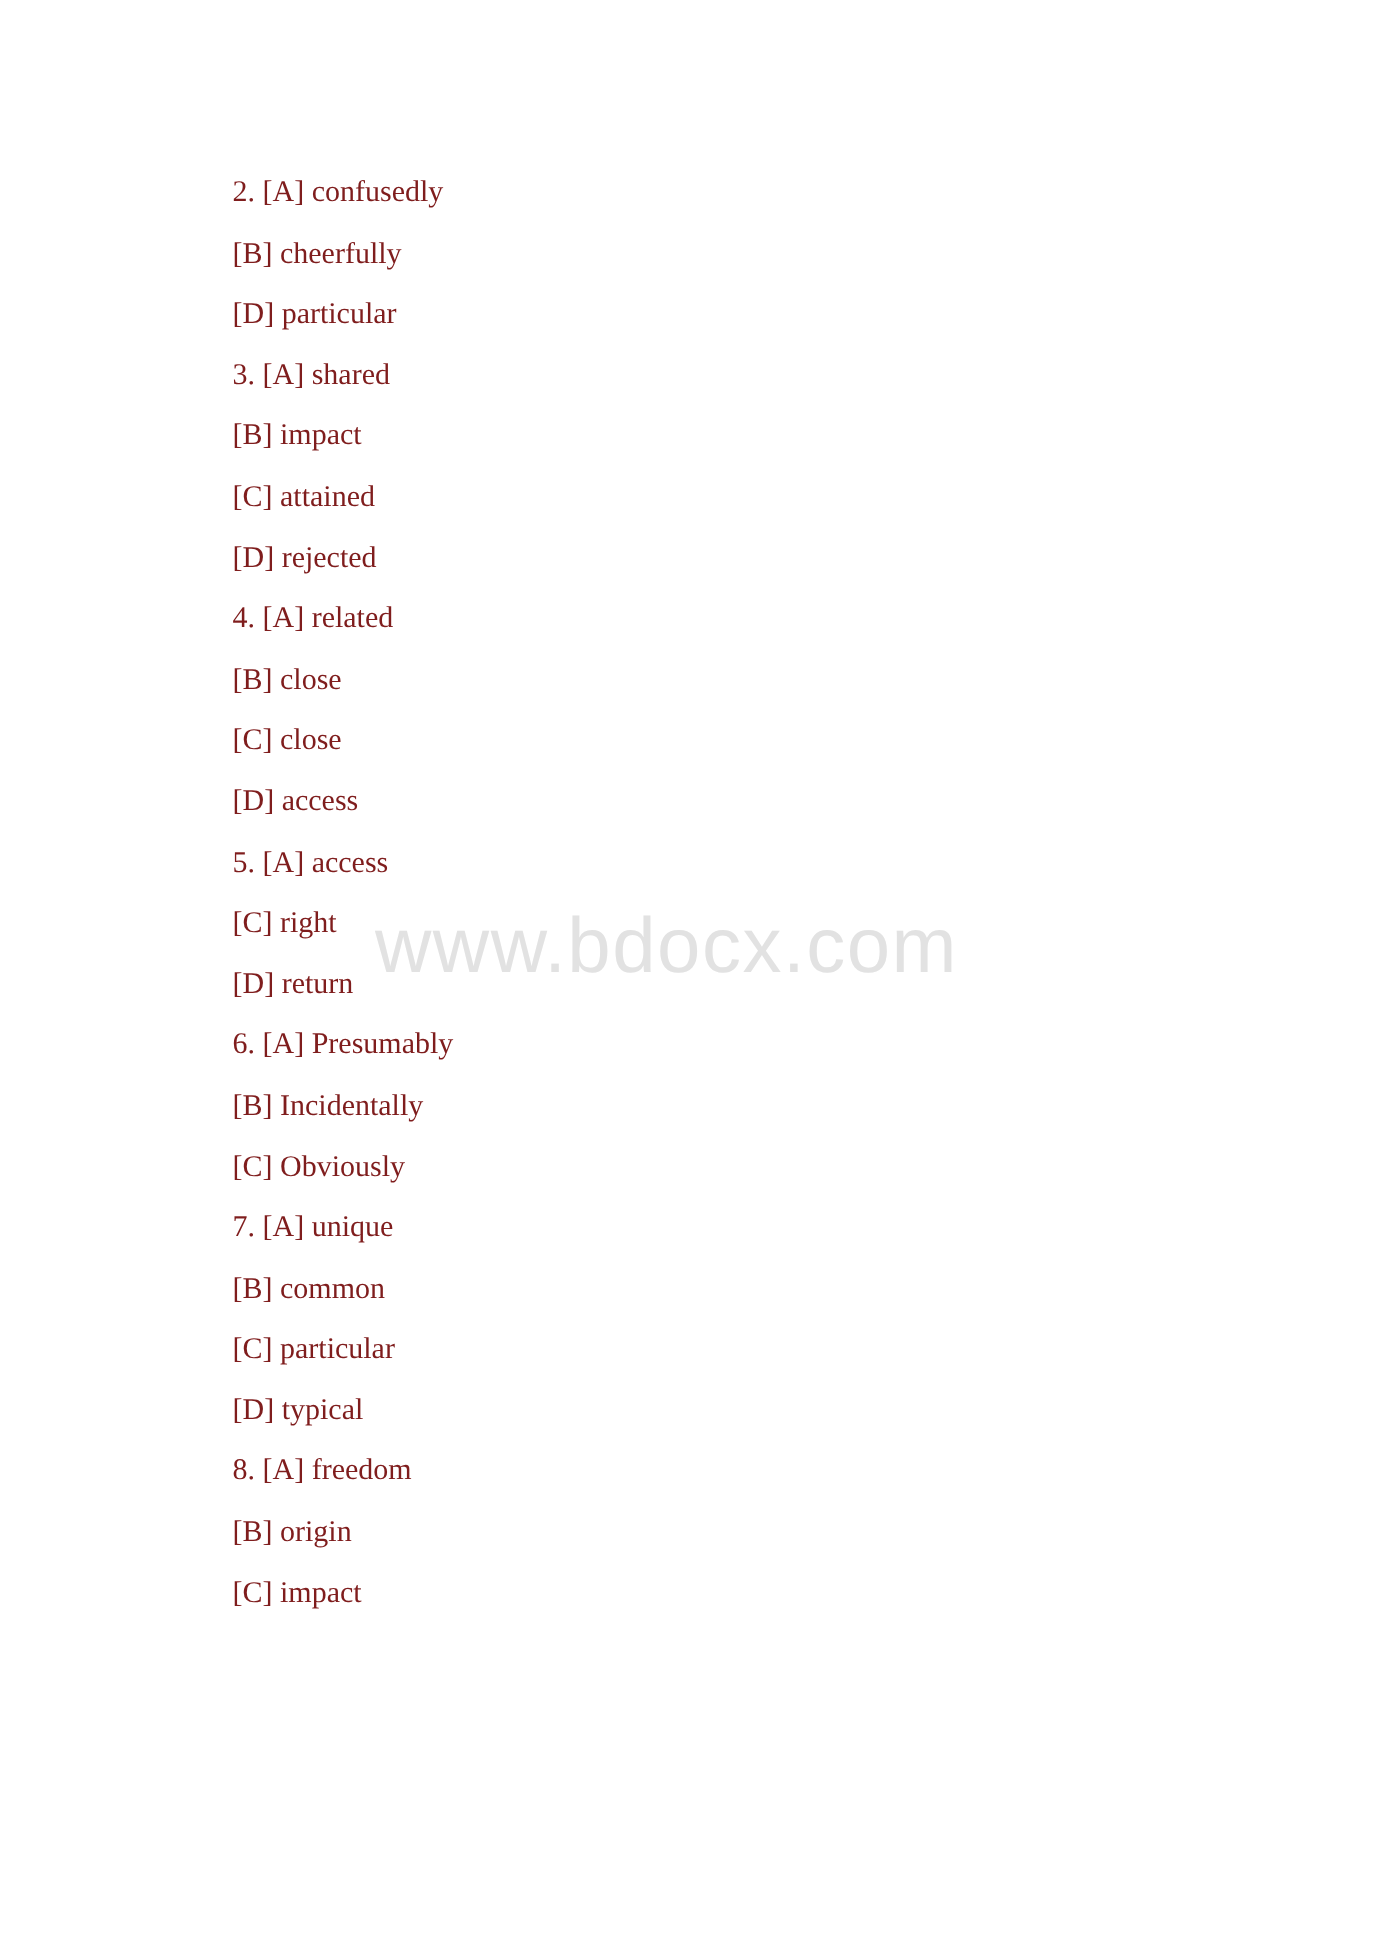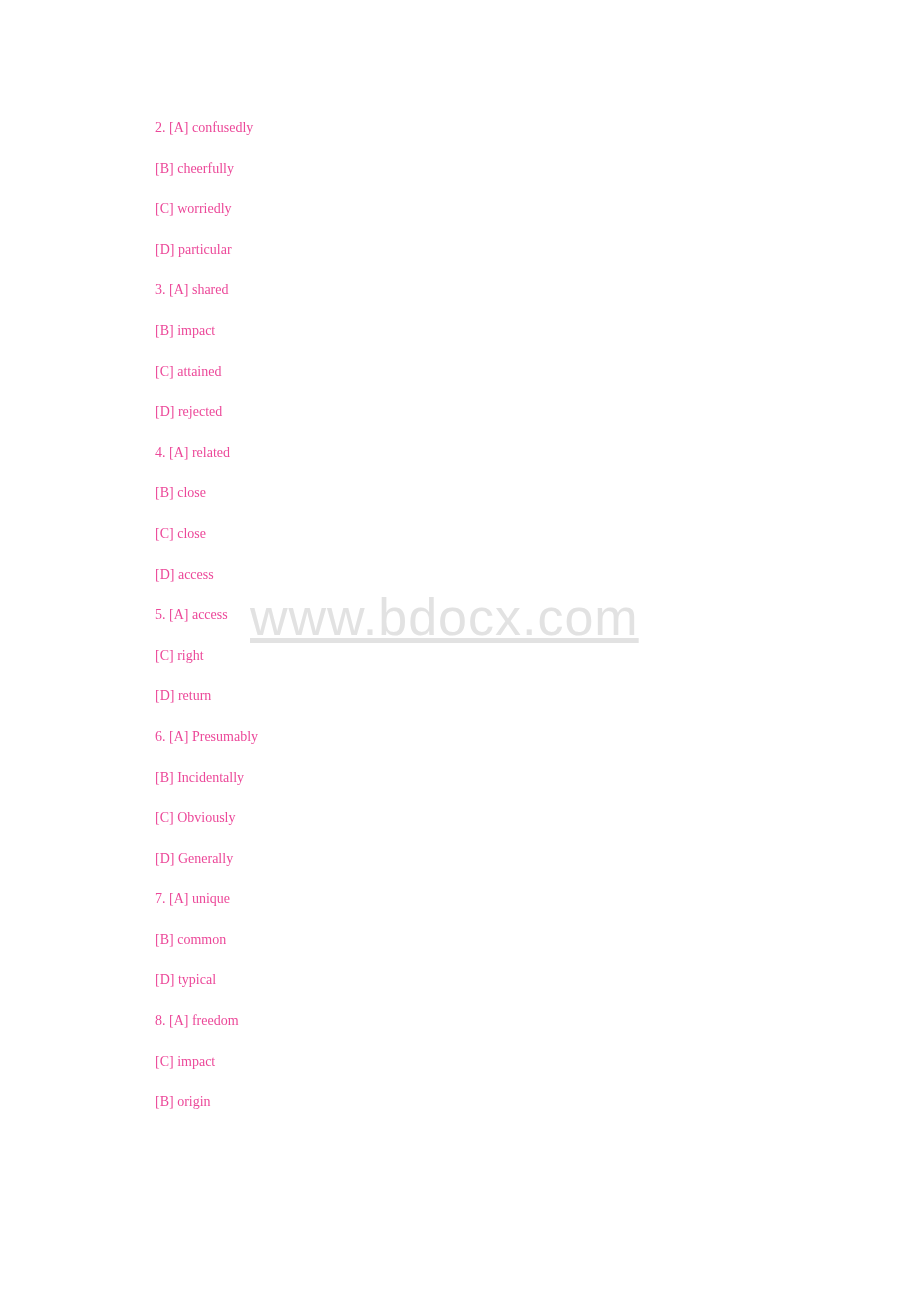--- a/index.html
+++ b/index.html
@@ -17,75 +17,73 @@
     position: relative;
     width: 920px;
     height: 1302px;
     background: #ffffff;
     overflow: hidden;
     box-sizing: border-box;
   }
   .watermark {
     position: absolute;
     left: 250px;
-    top: 591px;
+    top: 605px;
     font-family: "Liberation Sans", "DejaVu Sans", sans-serif;
     font-size: 52px;
     line-height: 52px;
     letter-spacing: 1px;
     color: #e2e2e2;
     white-space: nowrap;
     user-select: none;
     pointer-events: none;
     z-index: 0;
-    text-decoration: underline;
   }
   .content {
     position: absolute;
     left: 155px;
     top: 108px;
     right: 60px;
     z-index: 1;
   }
   .line {
-    font-size: 14px;
+    font-size: 20px;
     line-height: 40.6px;
     height: 40.6px;
     white-space: pre;
-    color: #ec4899;
+    color: #7f1d1d;
   }
 </style>
 </head>
 <body>
 
 <div class="page" style="background: rgb(255, 255, 255);">
 
   <div class="watermark" style="color: rgb(226, 226, 226);">www.bdocx.com</div>
 
   <div class="content">
       <div class="line">2. [A] confusedly</div>
       <div class="line">[B] cheerfully</div>
-      <div class="line">[C] worriedly</div>
       <div class="line">[D] particular</div>
       <div class="line">3. [A] shared</div>
       <div class="line">[B] impact</div>
       <div class="line">[C] attained</div>
       <div class="line">[D] rejected</div>
       <div class="line">4. [A] related</div>
       <div class="line">[B] close</div>
       <div class="line">[C] close</div>
       <div class="line">[D] access</div>
       <div class="line">5. [A] access</div>
       <div class="line">[C] right</div>
       <div class="line">[D] return</div>
       <div class="line">6. [A] Presumably</div>
       <div class="line">[B] Incidentally</div>
       <div class="line">[C] Obviously</div>
-      <div class="line">[D] Generally</div>
       <div class="line">7. [A] unique</div>
       <div class="line">[B] common</div>
+      <div class="line">[C] particular</div>
       <div class="line">[D] typical</div>
       <div class="line">8. [A] freedom</div>
+      <div class="line">[B] origin</div>
       <div class="line">[C] impact</div>
-      <div class="line">[B] origin</div>
     </div>
 
 </div>
 
 </body></html>

